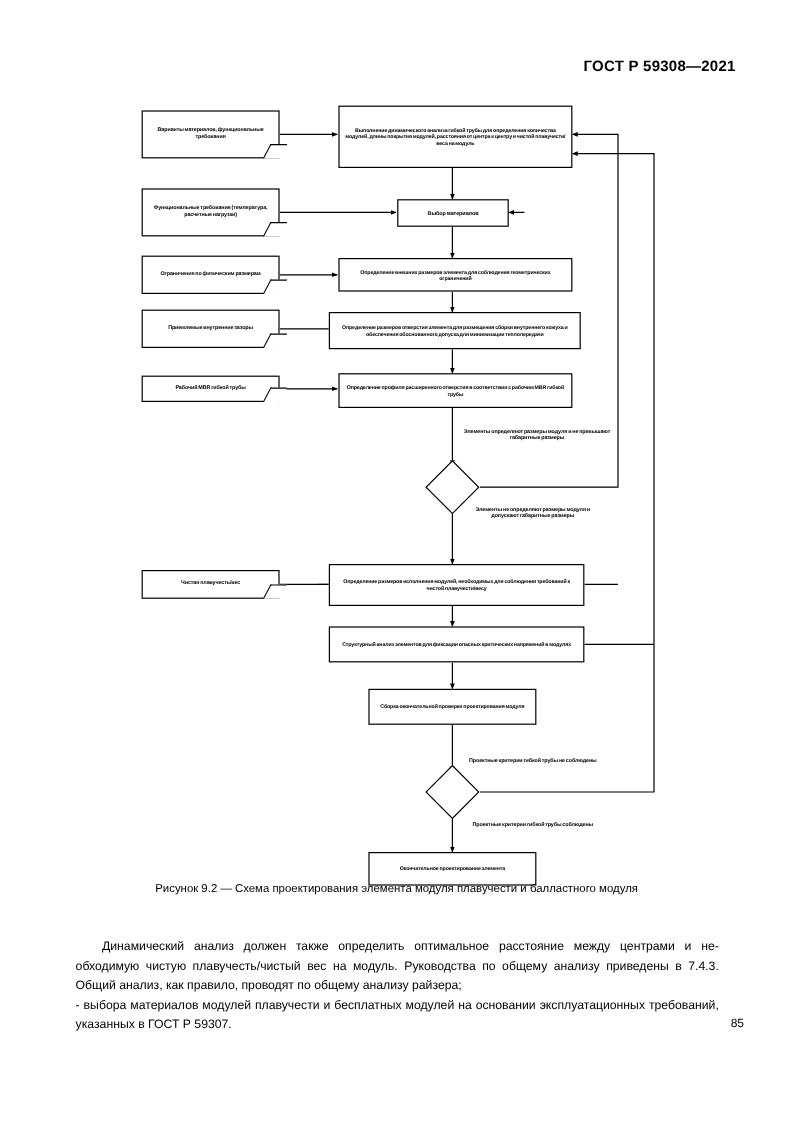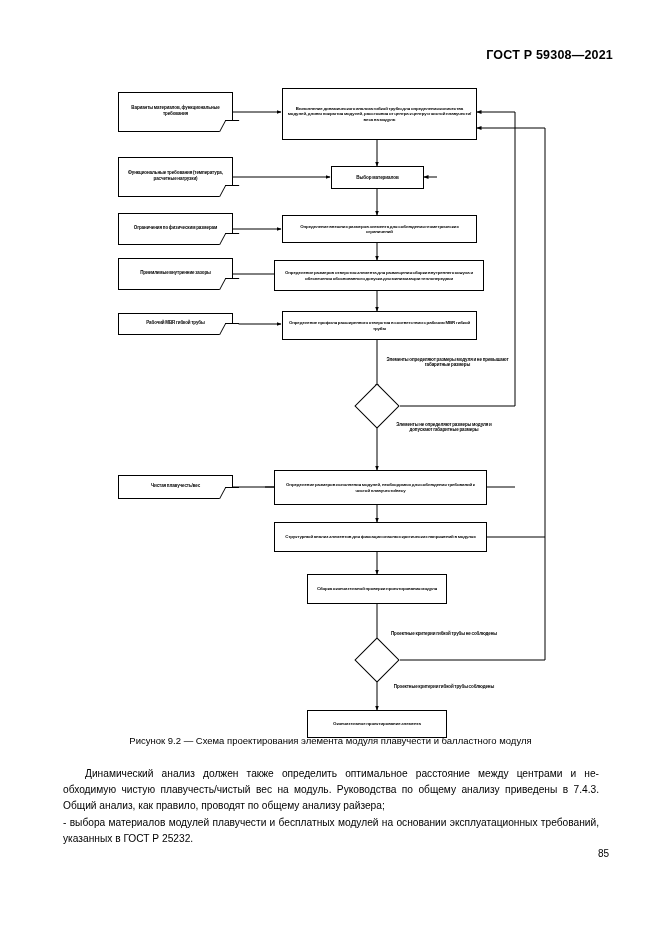--- a/index.html
+++ b/index.html
@@ -140,26 +140,27 @@
     width: 536px;
     font-size: 10.2px;
     line-height: 16.2px;
     text-align: justify;
   }
   .body-text p {
     margin: 0;
   }
   .body-text p.indent {
     text-indent: 22px;
+    margin-top: 16px;
   }
 
   
   .page-number {
     position: absolute;
-    right: 52px;
+    right: 41px;
     top: 848px;
     font-size: 10px;
   }
 </style>
 </head>
 <body>
 
 <div class="page-header">ГОСТ Р 59308—2021</div>
 
 <div class="flow">
@@ -300,16 +301,16 @@
   <div class="edge-label" style="left:388px; top:631px; width:112px;">Проектные критерии гибкой трубы не соблюдены</div>
 
   <div class="edge-label" style="left:388px; top:684px; width:112px;">Проектные критерии гибкой трубы соблюдены</div>
 
 </div>
 
 <div class="caption">Рисунок 9.2 — Схема проектирования элемента модуля плавучести и балластного модуля</div>
 
 <div class="body-text">
   <p class="indent">Динамический анализ должен также определить оптимальное расстояние между центрами и не-обходимую чистую плавучесть/чистый вес на модуль. Руководства по общему анализу приведены в 7.4.3. Общий анализ, как правило, проводят по общему анализу райзера;</p>
-  <p>- выбора материалов модулей плавучести и бесплатных модулей на основании эксплуатационных требований, указанных в ГОСТ Р 25232.</p>
+  <p>- выбора материалов модулей плавучести и бесплатных модулей на основании эксплуатационных требований, указанных в ГОСТ Р 59307.</p>
 </div>
 
 <div class="page-number">85</div>
 
 </body></html>

